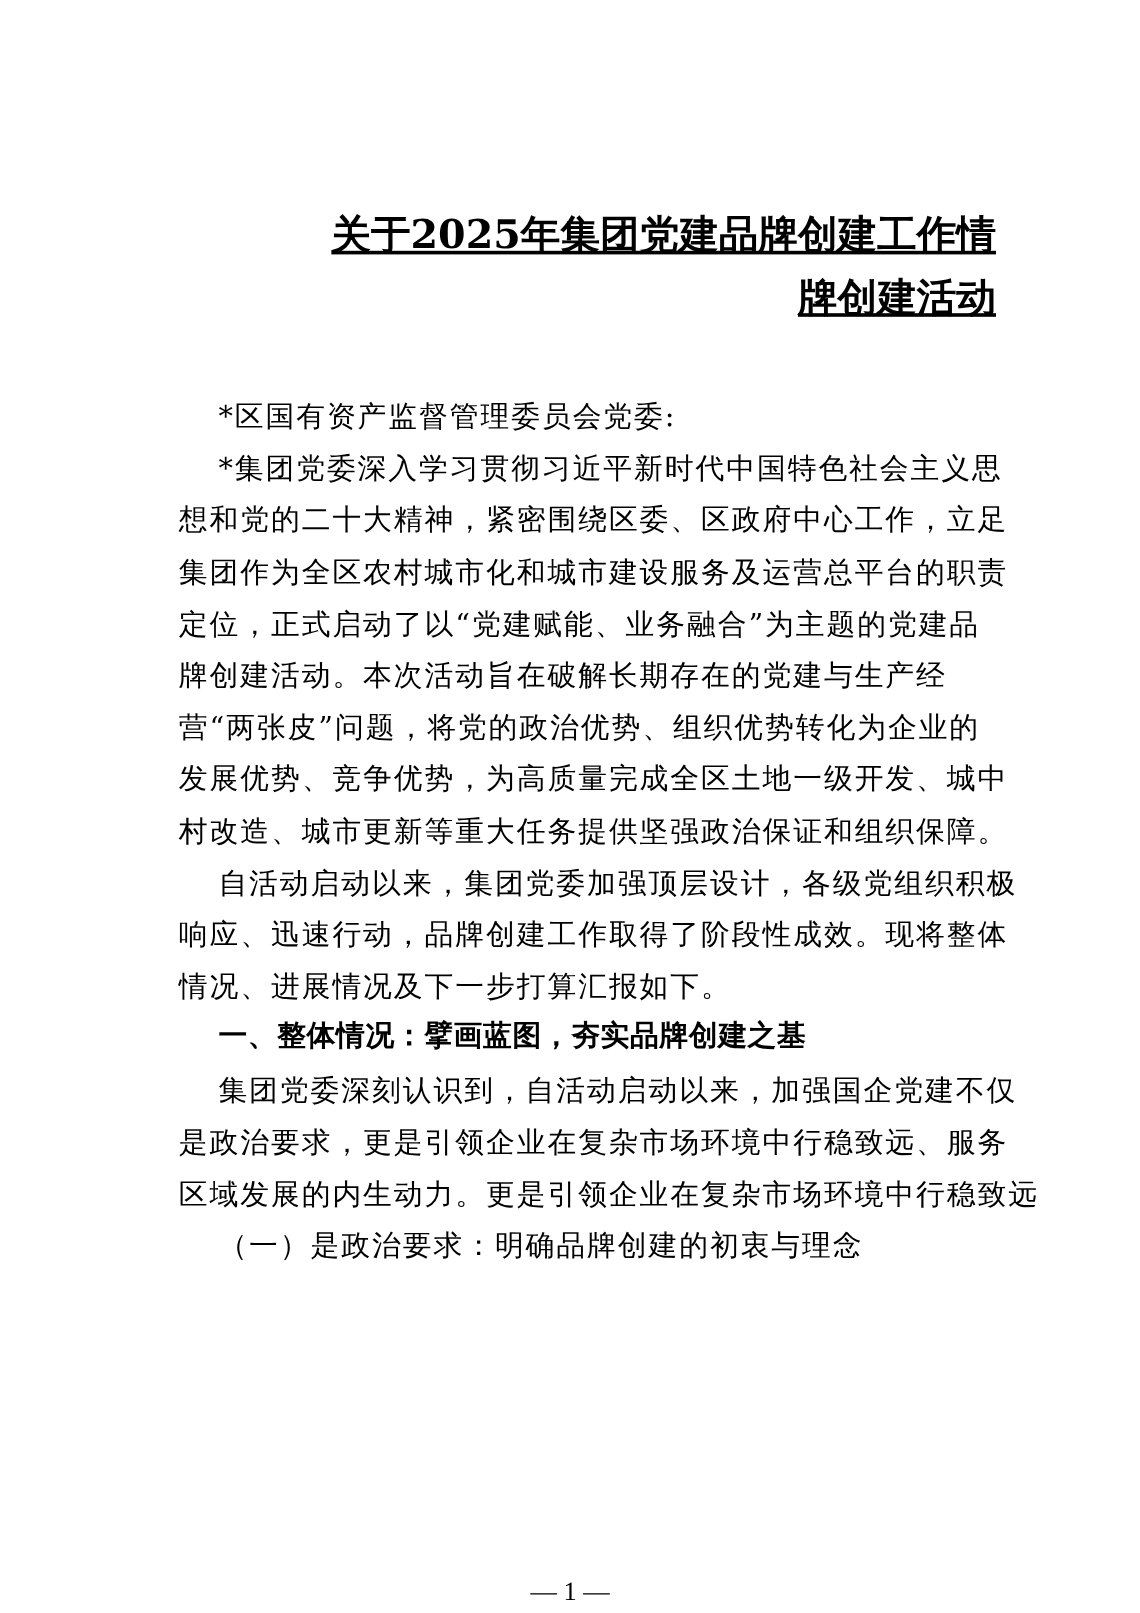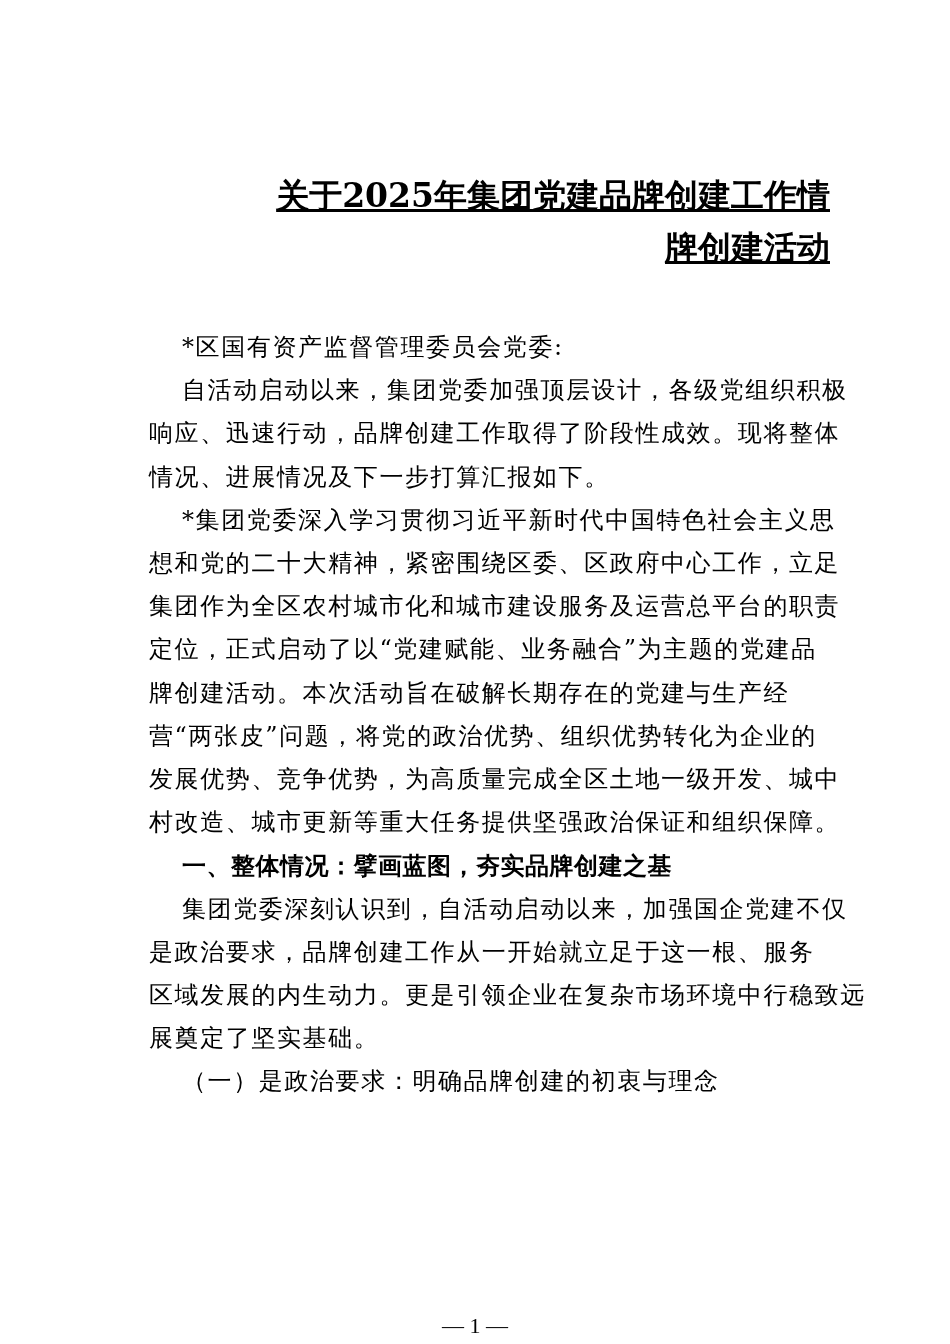--- a/index.html
+++ b/index.html
@@ -50,21 +50,21 @@
       margin: 0;
       padding: 0;
     }
     .indent {
       text-indent: 33px;
     }
     .para-indent {
       text-indent: 33px;
     }
     .heading1 {
-      font-family: Liberation Sans, sans-serif;
+      font-family: Liberation Mono, monospace;
       font-weight: bold;
       text-indent: 33px;
       letter-spacing: 0.5px;
     }
     .heading2 {
       text-indent: 33px;
       letter-spacing: 1.6px;
     }
     .line {
       display: block;
@@ -91,45 +91,44 @@
     <span class="line">牌创建活动</span>
   </div>
 
   <div class="body">
 
     <p class="indent">
       <span class="line">*区国有资产监督管理委员会党委:</span>
     </p>
 
     <p>
-      <span class="line para-indent">自活动启动以来，集团党委加强顶层设计，各级党组织积极</span>
-      <span class="line">响应、迅速行动，品牌创建工作取得了阶段性成效。现将整体</span>
-      <span class="line">情况、进展情况及下一步打算汇报如下。</span>
-    </p>
-
-    <p>
       <span class="line para-indent">*集团党委深入学习贯彻习近平新时代中国特色社会主义思</span>
       <span class="line">想和党的二十大精神，紧密围绕区委、区政府中心工作，立足</span>
       <span class="line">集团作为全区农村城市化和城市建设服务及运营总平台的职责</span>
       <span class="line">定位，正式启动了以“党建赋能、业务融合”为主题的党建品</span>
       <span class="line">牌创建活动。本次活动旨在破解长期存在的党建与生产经</span>
       <span class="line">营“两张皮”问题，将党的政治优势、组织优势转化为企业的</span>
       <span class="line">发展优势、竞争优势，为高质量完成全区土地一级开发、城中</span>
       <span class="line">村改造、城市更新等重大任务提供坚强政治保证和组织保障。</span>
     </p>
 
+    <p>
+      <span class="line para-indent">自活动启动以来，集团党委加强顶层设计，各级党组织积极</span>
+      <span class="line">响应、迅速行动，品牌创建工作取得了阶段性成效。现将整体</span>
+      <span class="line">情况、进展情况及下一步打算汇报如下。</span>
+    </p>
+
     <p class="heading1">
       <span class="line">一、整体情况：擘画蓝图，夯实品牌创建之基</span>
     </p>
 
     <p>
       <span class="line para-indent">集团党委深刻认识到，自活动启动以来，加强国企党建不仅</span>
-      <span class="line">是政治要求，品牌创建工作从一开始就立足于这一根、服务</span>
+      <span class="line">是政治要求，更是引领企业在复杂市场环境中行稳致远、服务</span>
       <span class="line">区域发展的内生动力。更是引领企业在复杂市场环境中行稳致远</span>
-      <span class="line">展奠定了坚实基础。</span>
     </p>
 
     <p class="heading2">
       <span class="line">（一）是政治要求：明确品牌创建的初衷与理念</span>
     </p>
 
   </div>
 
   <div class="footer">— 1 —</div>
 

